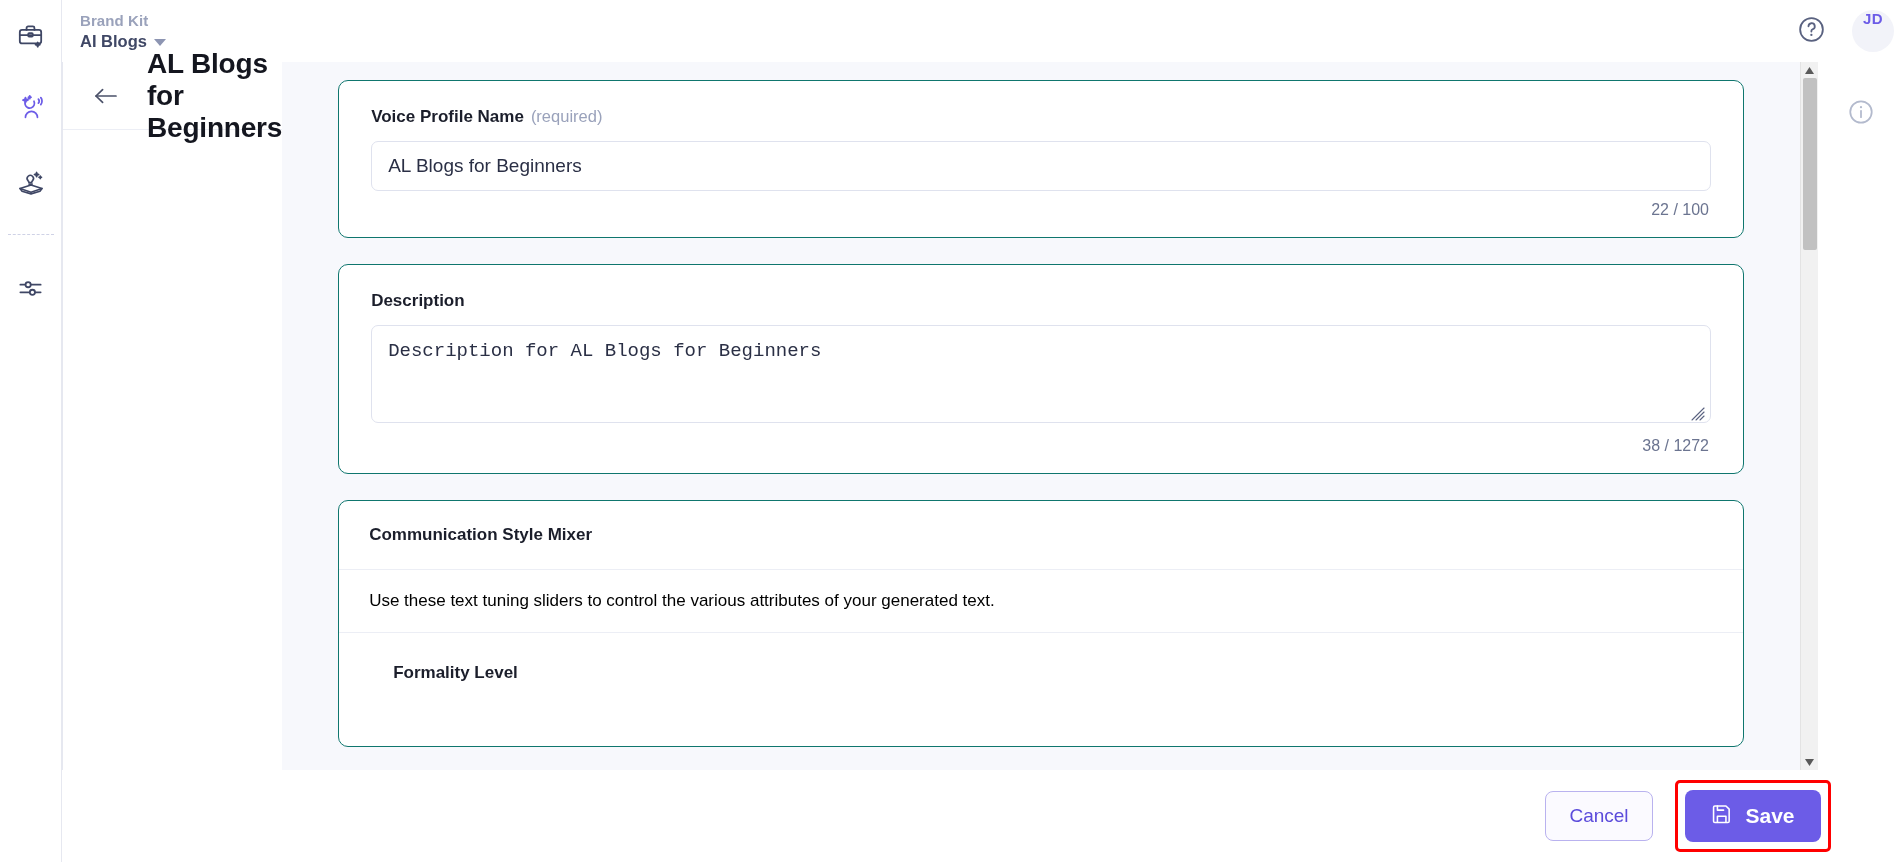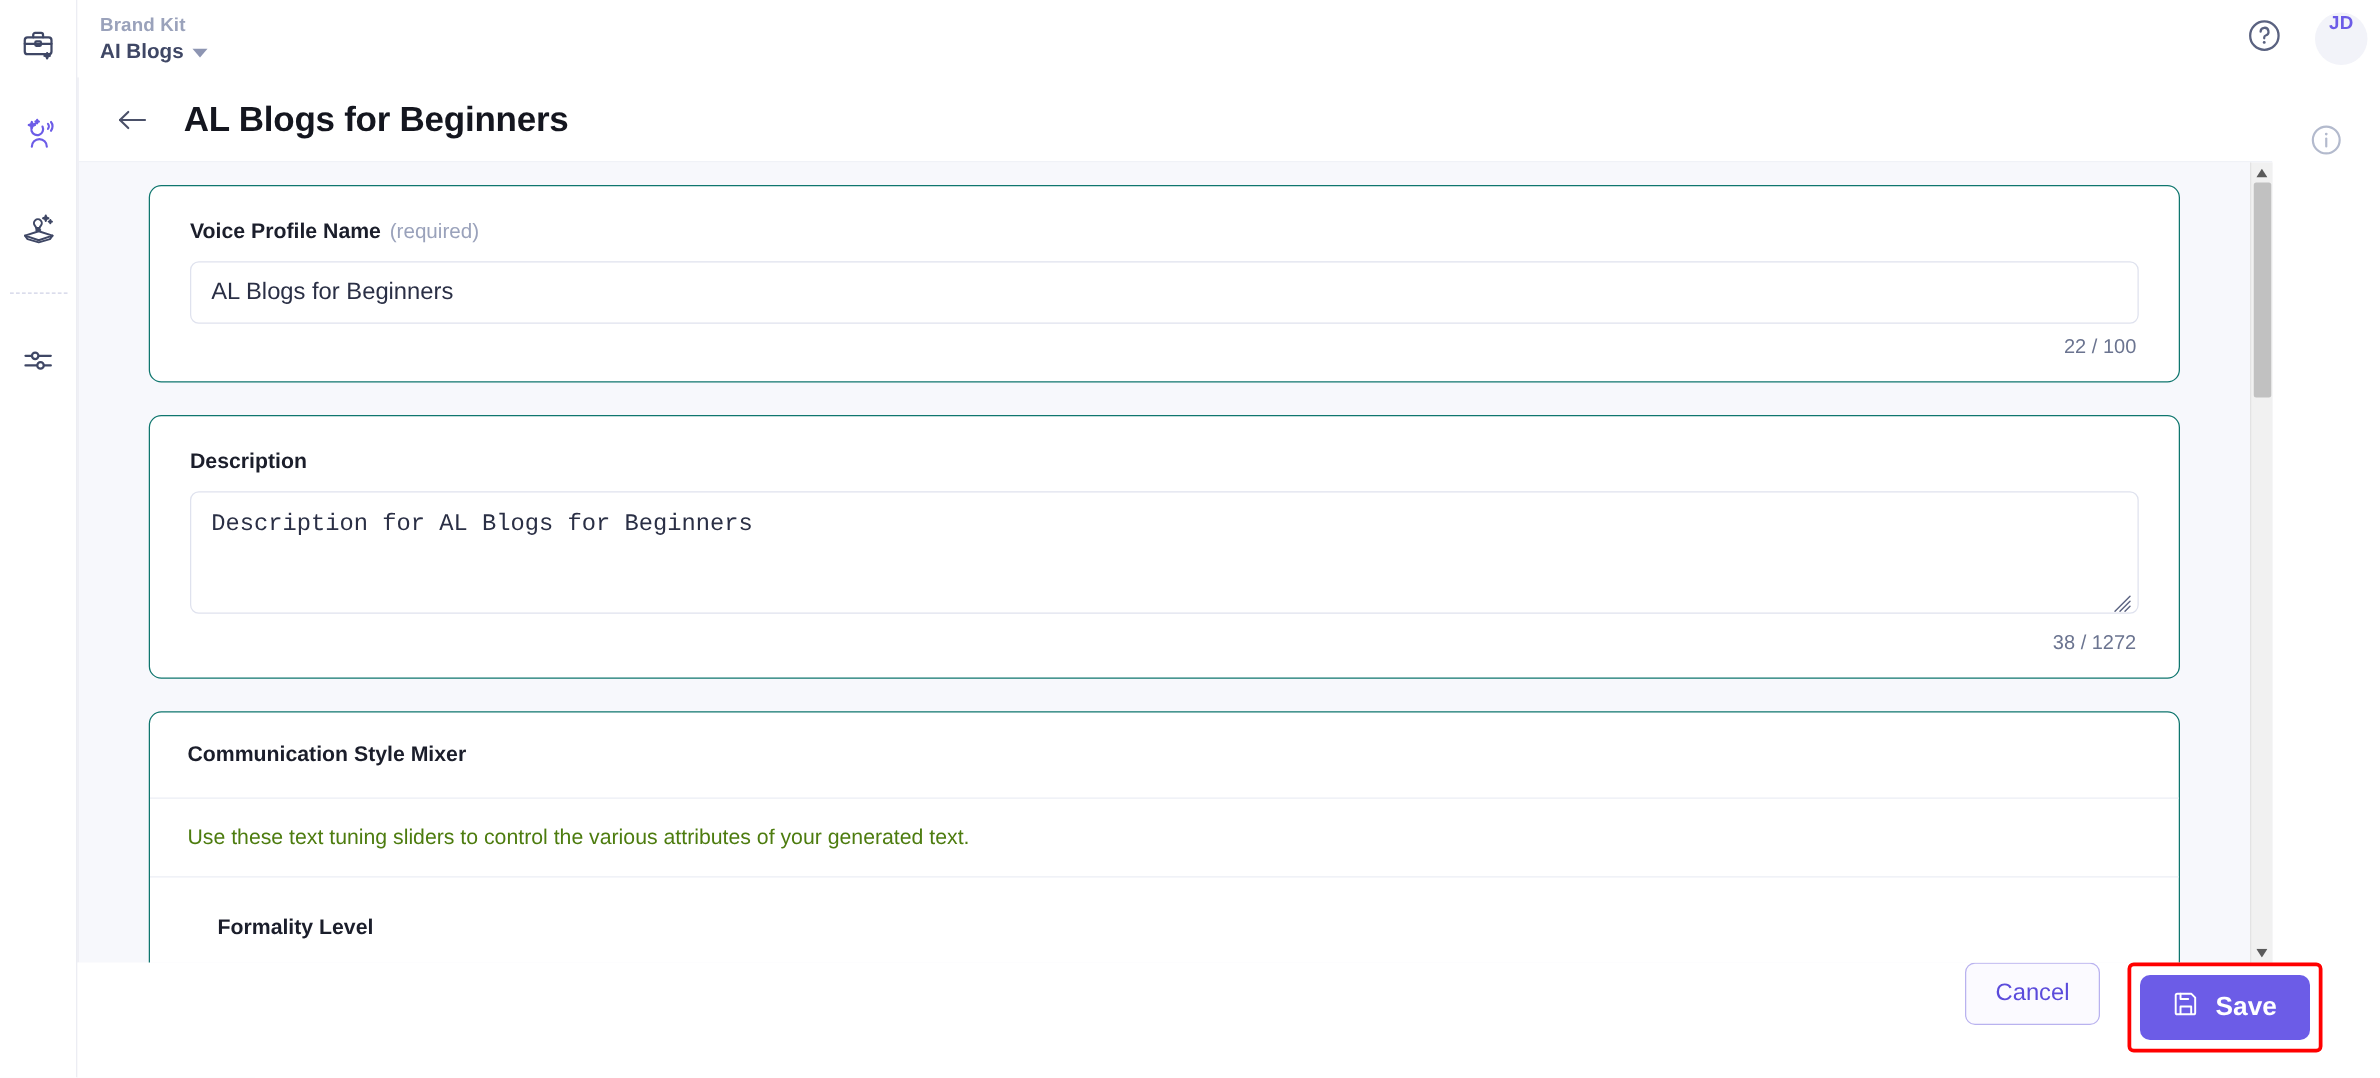--- a/index.html
+++ b/index.html
@@ -103,21 +103,21 @@
   .body-wrap {
     flex: 1 1 auto;
     display: flex;
     min-height: 0;
     padding-left: 0;
   }
 
   .content-col {
     flex: 1 1 auto;
     display: flex;
-    flex-direction: column;
+    flex-direction: row;
     min-width: 0;
     border-left: 1px solid #e6e8f0;
     background: #ffffff;
   }
 
   
   .page-header {
     height: 68px;
     flex: 0 0 68px;
     display: flex;
@@ -214,21 +214,21 @@
 
   .card-section-title {
     font-size: 17px;
     font-weight: 700;
     color: #1b1e2b;
     padding: 24px 30px;
     border-bottom: 1px solid #eceef5;
   }
   .card-desc {
     font-size: 17px;
-    color: #4d7c0f;
+    color: #000000;
     padding: 21px 30px;
     border-bottom: 1px solid #eceef5;
   }
   .slider-block { padding: 30px 30px 30px 54px; }
   .slider-label {
     font-size: 17px;
     font-weight: 700;
     color: #1b1e2b;
     margin-bottom: 33px;
   }
@@ -271,24 +271,24 @@
     padding-top: 36px;
   }
   .info-icon { cursor: pointer; display: block; }
 
   
   .footer {
     height: 92px;
     flex: 0 0 92px;
     background: #ffffff;
     display: flex;
-    align-items: flex-start;
+    align-items: center;
     justify-content: flex-end;
     gap: 22px;
-    padding-right: 46px;
+    padding-right: 73px;
   }
   .btn-cancel {
     min-width: 108px;
     height: 50px;
     border: 1px solid #b9b2ef;
     border-radius: 8px;
     background: #fbfaff;
     color: #5b4bdb;
     font-size: 19px;
     font-weight: 400;

